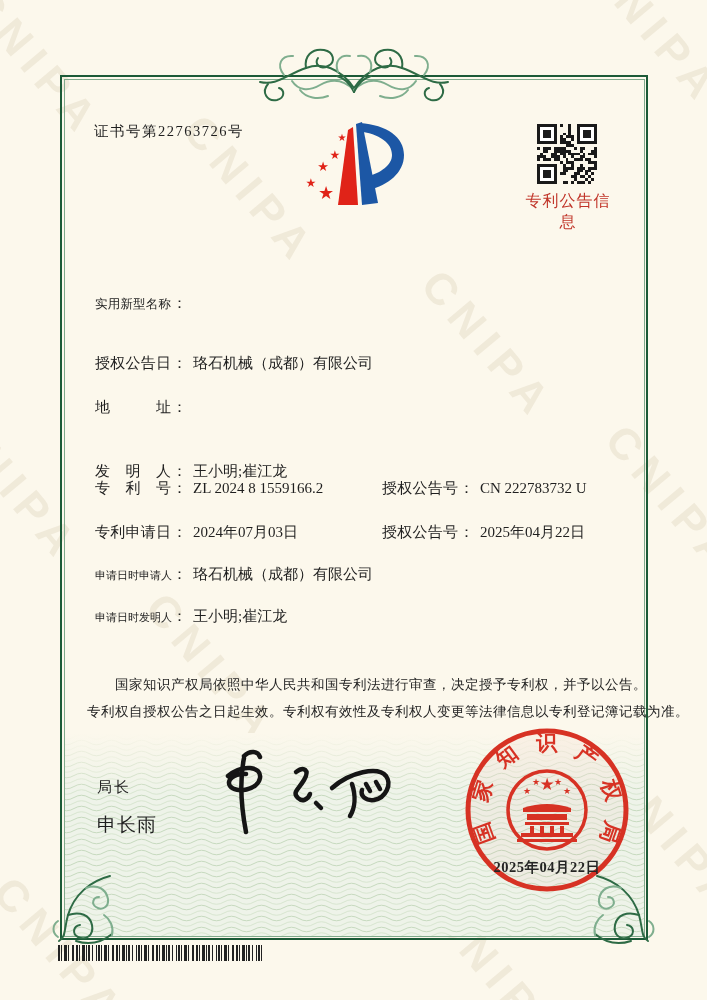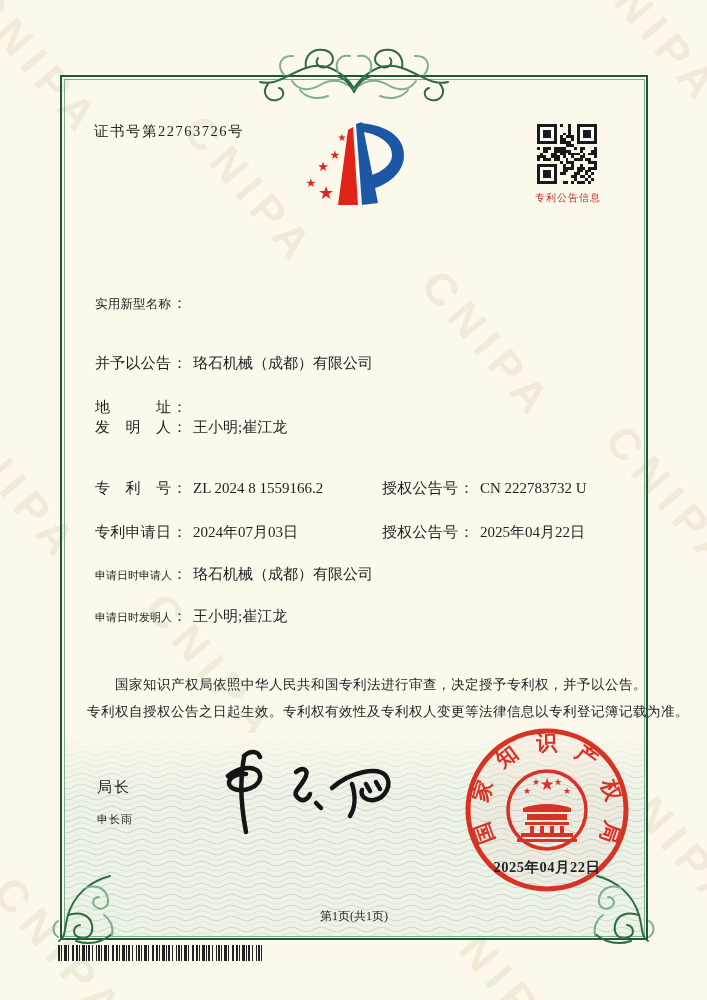--- a/index.html
+++ b/index.html
@@ -30,40 +30,40 @@
   
   .band{position:absolute;left:64px;top:733px;width:580px;height:203px;background:#eef3e9;z-index:1;}
   .band svg{display:block;}
   .band-fade{position:absolute;left:0;top:0;width:100%;height:60px;
     background:linear-gradient(#fcf8ec, rgba(252,248,236,0));}
   
   .cert-no{position:absolute;left:94px;top:122px;font-size:14.5px;letter-spacing:1.5px;z-index:3;}
   .logo{position:absolute;left:301px;top:115px;z-index:3;}
   .qr{position:absolute;left:537px;top:124px;z-index:3;}
   .qr-caption{position:absolute;left:520px;top:191px;width:96px;text-align:center;
-    font-size:10px;color:#c03428;letter-spacing:1px;z-index:3;}
+    font-size:16px;color:#c03428;letter-spacing:1px;z-index:3;}
   .title{position:absolute;left:60px;top:208px;width:588px;text-align:center;
     font-size:33px;font-weight:700;letter-spacing:7px;z-index:3;}
   
   .row{position:absolute;left:95px;display:flex;align-items:baseline;font-size:15px;z-index:3;white-space:nowrap;}
   .row.rcol{left:382px;align-items:center;}
   .lbl{display:inline-block;width:76px;text-align:justify;text-align-last:justify;text-justify:inter-character;}
   .lbl.s12{font-size:12.5px;}
   .lbl.s11{font-size:11px;}
   .colon{margin-left:1px;}
   .val{margin-left:6px;}
   .addr-val{margin-left:6px;line-height:21px;}
   
   .stmt{position:absolute;left:87px;z-index:3;font-size:13.5px;letter-spacing:0.5px;white-space:nowrap;color:#242424;}
   .stmt.l1{top:676px;margin-left:28px;}
   .stmt.l2{top:703px;}
   
   .director-label{position:absolute;left:97px;top:778px;font-size:15px;letter-spacing:2px;z-index:3;
     font-family:"Liberation Sans","DejaVu Sans",sans-serif;}
-  .director-name{position:absolute;left:97px;top:812px;font-size:11px;letter-spacing:1px;z-index:3;
+  .director-name{position:absolute;left:97px;top:812px;font-size:19px;letter-spacing:1px;z-index:3;
     font-family:"Liberation Sans","DejaVu Sans",sans-serif;}
   .signature{position:absolute;left:200px;top:742px;z-index:3;}
   .seal{position:absolute;left:463px;top:726px;z-index:4;opacity:0.95;}
   
   .page-no{position:absolute;left:60px;top:908px;width:588px;text-align:center;font-size:12px;z-index:3;}
   .barcode{position:absolute;left:58px;top:945px;width:212px;height:16px;display:flex;align-items:stretch;z-index:3;}
   .barcode .bar{background:#222;height:100%;}
   
   .orn{position:absolute;z-index:3;pointer-events:none;}
   .orn.top{left:254px;top:28px;}
@@ -318,31 +318,31 @@
     </svg>
   <div class="qr-caption">专利公告信息</div>
 
 
   <div class="row" style="top:294px">
     <span class="lbl s12">实用新型名称</span>
     <span class="colon">：</span>
   </div>
 
   <div class="row" style="top:354px">
-    <span class="lbl">并予以公告</span>
+    <span class="lbl">授权公告日</span>
     <span class="colon">：</span>
     <span class="val">珞石机械（成都）有限公司</span>
   </div>
 
   <div class="row" style="top:398px">
     <span class="lbl">地址</span>
     <span class="colon">：</span>
   </div>
 
-  <div class="row" style="top:418px">
+  <div class="row" style="top:462px">
     <span class="lbl">发明人</span>
     <span class="colon">：</span>
     <span class="val">王小明;崔江龙</span>
   </div>
 
   <div class="row" style="top:479px">
     <span class="lbl">专利号</span>
     <span class="colon">：</span>
     <span class="val">ZL 2024 8 1559166.2</span>
   </div>
@@ -416,21 +416,20 @@
       <rect x="67" y="100" width="4" height="7"></rect>
       <rect x="77" y="100" width="4" height="7"></rect>
       <rect x="87" y="100" width="4" height="7"></rect>
       <rect x="97" y="100" width="4" height="7"></rect>
       <rect x="58" y="107" width="52" height="4"></rect>
       <rect x="54" y="113" width="60" height="3"></rect>
     </g>
     <text x="84" y="146" text-anchor="middle" font-size="14.5" font-weight="700" fill="#1a1a1a" letter-spacing="0.5" font-family="'Liberation Serif','DejaVu Serif',serif">2025年04月22日</text>
   </svg>
 
-  <div class="page-no">第1页(共1页)</div>
   <div class="barcode" id="barcode">
       <div class="bar" style="width: 2px; margin-right: 1px;"></div>
       <div class="bar" style="width: 1px; margin-right: 2px;"></div>
       <div class="bar" style="width: 3px; margin-right: 1px;"></div>
       <div class="bar" style="width: 1px; margin-right: 3px;"></div>
       <div class="bar" style="width: 2px; margin-right: 2px;"></div>
       <div class="bar" style="width: 2px; margin-right: 1px;"></div>
       <div class="bar" style="width: 1px; margin-right: 2px;"></div>
       <div class="bar" style="width: 3px; margin-right: 1px;"></div>
       <div class="bar" style="width: 1px; margin-right: 1px;"></div>

